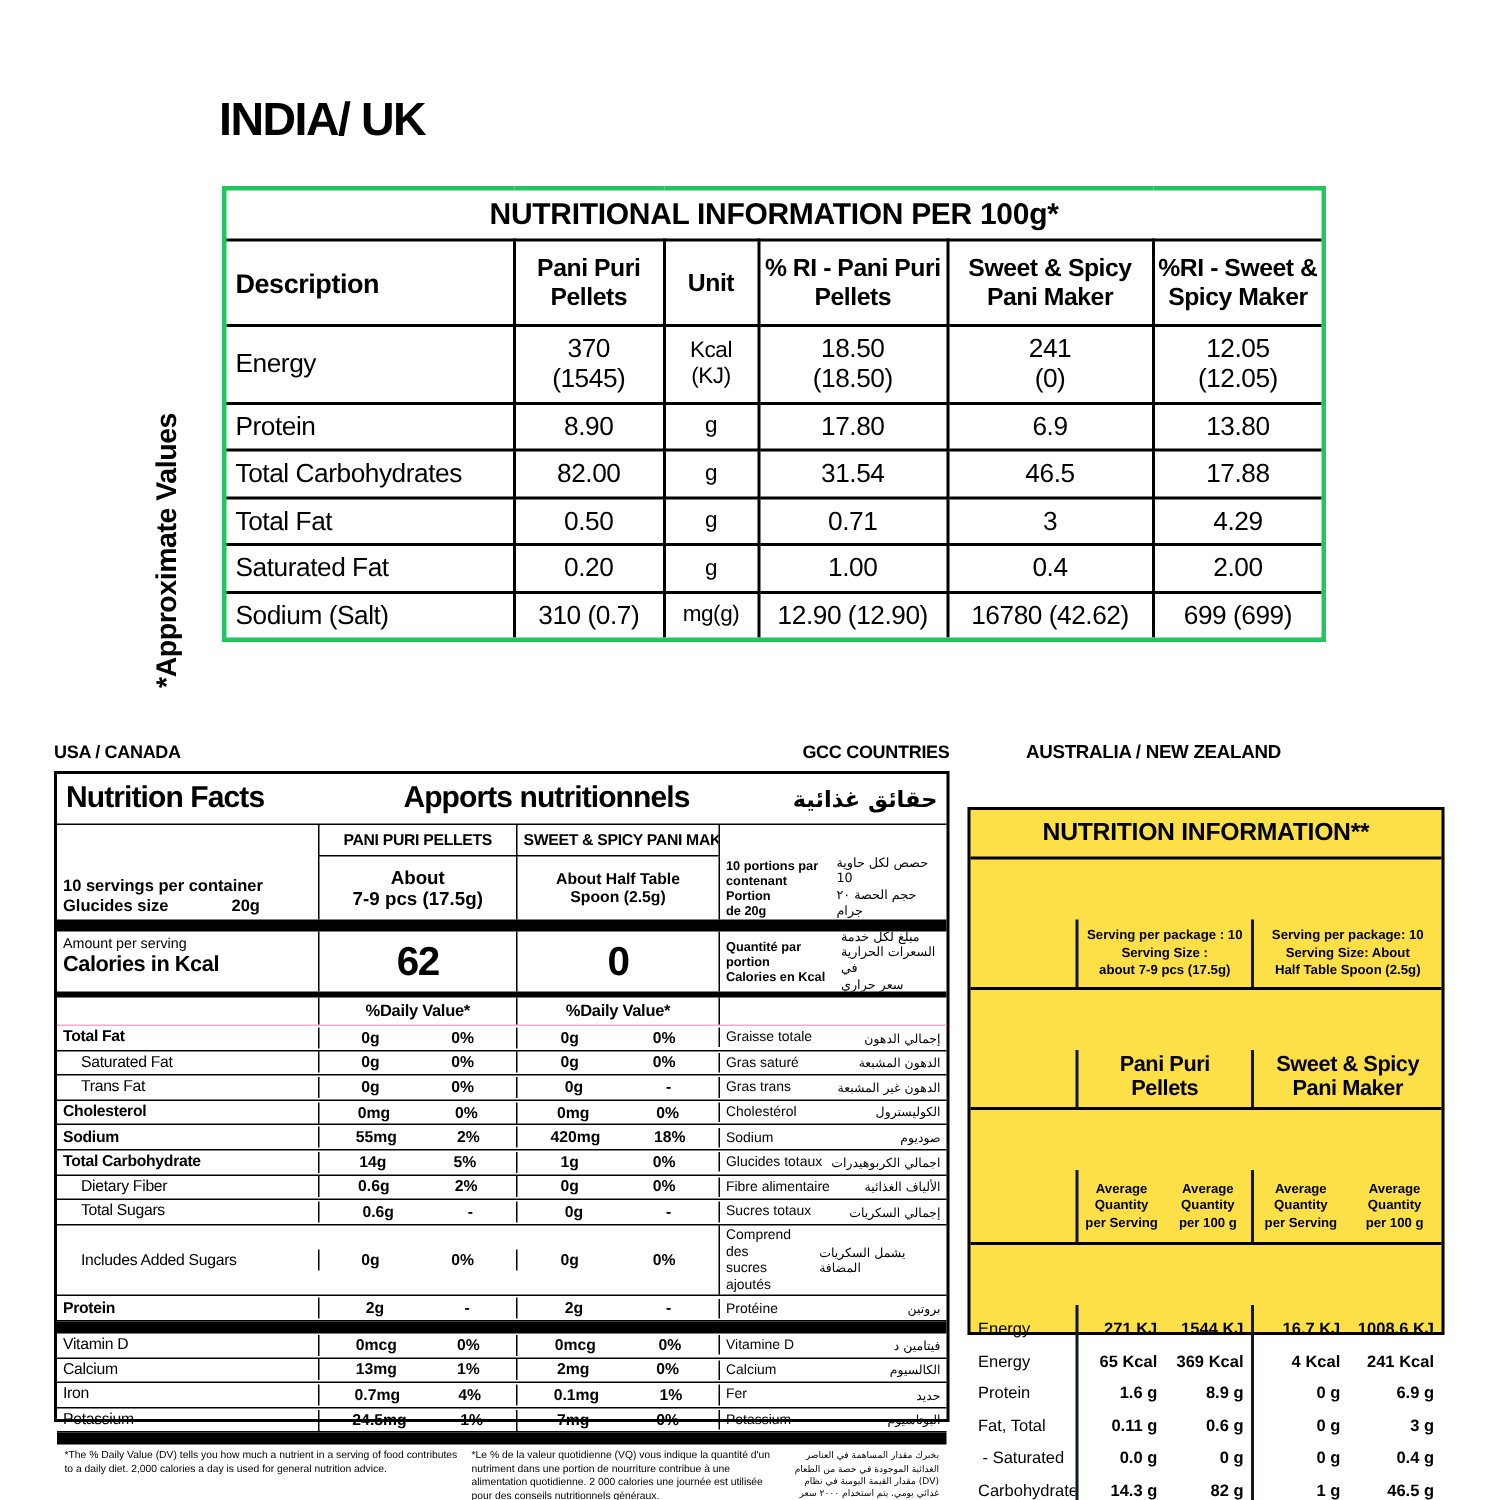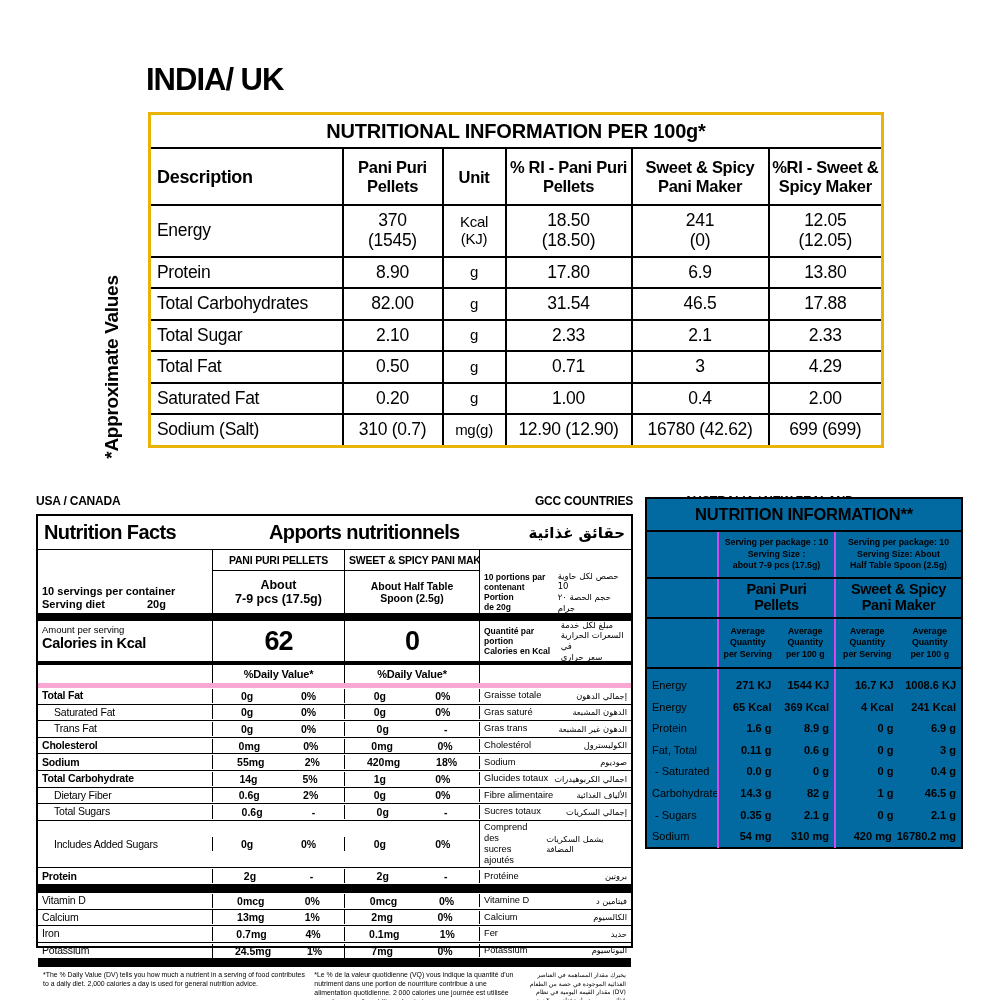--- a/index.html
+++ b/index.html
@@ -4,21 +4,21 @@
 <style>
   html,body{margin:0;padding:0;background:#fff;}
   body{width:1000px;height:1000px;font-family:"Liberation Sans",sans-serif;color:#000;-webkit-font-smoothing:antialiased;}
   .page{position:relative;width:1000px;height:1000px;background:#fff;overflow:hidden;}
   .pre{white-space:pre-line;}
   .arabic{font-family:"DejaVu Sans",sans-serif;direction:rtl;}
 
   
   .iu-heading{position:absolute;left:146px;top:62px;font-size:31px;font-weight:700;letter-spacing:-1px;}
   .iu-sidenote{position:absolute;left:101px;top:482px;width:230px;transform:rotate(-90deg);transform-origin:0 0;font-size:19px;font-weight:700;text-align:center;letter-spacing:-0.3px;}
-  table.iu-table{position:absolute;left:148px;top:112px;width:733px;border-collapse:collapse;table-layout:fixed;border:3px solid #eab308;}
+  table.iu-table{position:absolute;left:148px;top:124px;width:733px;border-collapse:collapse;table-layout:fixed;border:3px solid #22c55e;}
   .iu-table th,.iu-table td{border:2.4px solid #000;white-space:pre-line;line-height:1.12;overflow:hidden;}
   .iu-title{font-size:20px;font-weight:700;text-align:center;padding:5px 0;letter-spacing:-0.2px;}
   .iu-colhead th{font-size:16.5px;font-weight:700;text-align:center;padding:9px 2px;letter-spacing:-0.3px;}
   .iu-colhead th.c0{text-align:left;padding-left:6px;font-size:18px;}
   .iu-row td{font-size:17.5px;text-align:center;padding:5px 1px;font-weight:400;letter-spacing:-0.3px;}
   .iu-row td.c0{text-align:left;padding-left:6px;}
   .iu-row td.unit{font-size:15px;}
 
   
   .usa-headrow{position:absolute;left:36px;top:494px;width:597px;display:flex;justify-content:space-between;align-items:flex-end;}
@@ -43,41 +43,41 @@
   .servmid.small{font-size:10.5px;}
   .gcccell{display:flex;justify-content:space-between;align-items:center;gap:6px;}
   .gfr{font-size:8.5px;font-weight:700;line-height:1.2;}
   .gar{font-size:8.5px;line-height:1.25;text-align:left;}
   .bar8{height:8px;background:#000;flex:none;}
   .bar4{height:4px;background:#000;flex:none;}
   .r-cal{height:40px;}
   .aps{font-size:9.5px;font-weight:400;padding-top:3px;line-height:1.1;}
   .cik{font-size:14.5px;font-weight:700;letter-spacing:-0.3px;}
   .calnum{display:flex;align-items:center;justify-content:center;font-size:27px;font-weight:700;letter-spacing:-1px;}
-  .r-dv{height:18px;border-bottom:5px solid #f9a8d4;}
+  .r-dv{height:18px;border-bottom:1px solid #f9a8d4;}
   .dv{font-size:11px;font-weight:700;text-align:center;line-height:16px;letter-spacing:-0.2px;}
   .nrow{min-height:15.6px;border-bottom:0.8px solid #000;align-items:center;}
   .nname{font-size:10.5px;font-weight:700;line-height:1.05;letter-spacing:-0.2px;}
   .nrow[data-level="sub"] .nname{font-weight:400;padding-left:16px;}
   .vals{display:flex;align-items:center;justify-content:space-around;font-size:10.5px;font-weight:700;}
   .nrow .gfr{font-size:9.3px;font-weight:400;}
   .nrow .gar{font-size:8.3px;}
   .vrow .nname{font-weight:400;}
   .usa-foot{flex:1;display:flex;align-items:flex-start;padding:4px 5px 2px 5px;gap:9px;}
   .fen{width:45%;font-size:6.9px;line-height:1.3;}
   .ffr{width:35%;font-size:6.9px;line-height:1.3;}
   .fnar{flex:1;font-size:6.1px;line-height:1.35;text-align:right;}
 
   
   .anz-heading{position:absolute;left:684px;top:494px;font-size:12.5px;font-weight:700;letter-spacing:-0.2px;}
-  .anz-box{position:absolute;left:645px;top:497px;width:318px;height:352px;border:2px solid #000;box-sizing:border-box;display:flex;flex-direction:column;background:#0369a1;}
+  .anz-box{position:absolute;left:645px;top:538px;width:318px;height:352px;border:2px solid #000;box-sizing:border-box;display:flex;flex-direction:column;background:#fde047;gap:40px;}
   .anz-title{height:31px;flex:none;border-bottom:2px solid #000;font-size:16.5px;font-weight:700;text-align:center;line-height:30px;letter-spacing:-0.2px;}
   .anz-grid{display:grid;grid-template-columns:70px 117px 1fr;flex:none;}
   .anz-grid .ac{box-sizing:border-box;overflow:hidden;}
-  .anz-grid .c2,.anz-grid .c3{border-left:2px solid #d946ef;}
+  .anz-grid .c2,.anz-grid .c3{border-left:2px solid #0f172a;}
   .anz-r1{height:45px;border-bottom:2px solid #000;}
   .anz-serv{display:flex;align-items:center;justify-content:center;text-align:center;font-size:8.8px;font-weight:600;line-height:1.3;}
   .anz-r2{height:38px;border-bottom:2px solid #000;}
   .anz-prod{display:flex;align-items:center;justify-content:center;text-align:center;font-size:14.5px;font-weight:700;line-height:1.1;letter-spacing:-0.3px;}
   .anz-r3{height:48px;border-bottom:2px solid #000;}
   .anz-avg{display:flex;align-items:center;}
   .anz-avg span{flex:1;font-size:8.8px;font-weight:600;text-align:center;line-height:1.3;}
   .anz-rdata{flex:1;}
   .anz-names{padding:6px 0 0 5px;}
   .aname{font-size:11px;line-height:21.6px;white-space:pre;}
@@ -142,28 +142,20 @@
 
         <tr class="iu-row">
           <td class="c0">Total Carbohydrates</td>
           <td>82.00</td>
           <td class="unit">g</td>
           <td>31.54</td>
           <td>46.5</td>
           <td>17.88</td>
         </tr>
 
-        <tr class="iu-row">
-          <td class="c0">Total Sugar</td>
-          <td>2.10</td>
-          <td class="unit">g</td>
-          <td>2.33</td>
-          <td>2.1</td>
-          <td>2.33</td>
-        </tr>
 
         <tr class="iu-row">
           <td class="c0">Total Fat</td>
           <td>0.50</td>
           <td class="unit">g</td>
           <td>0.71</td>
           <td>3</td>
           <td>4.29</td>
         </tr>
 
@@ -204,21 +196,21 @@
       <div class="cell c1"></div>
       <div class="cell c2 ph">PANI PURI PELLETS</div>
       <div class="cell c3 ph">SWEET &amp; SPICY PANI MAKER</div>
       <div class="cell c4"></div>
     </div>
 
     <div class="usa-grid r-serv">
       <div class="cell c1 servleft">
         <div class="sl1">10 servings per container</div>
         <div class="sl2">
-          <span>Serving diet</span>
+          <span>Glucides size</span>
           <span class="sz">20g</span>
         </div>
       </div>
       <div class="cell c2 servmid big pre">About
 7-9 pcs (17.5g)</div>
       <div class="cell c3 servmid small pre">About Half Table
 Spoon (2.5g)</div>
       <div class="cell c4 gcccell">
         <span class="gfr pre">10 portions par
 contenant Portion

